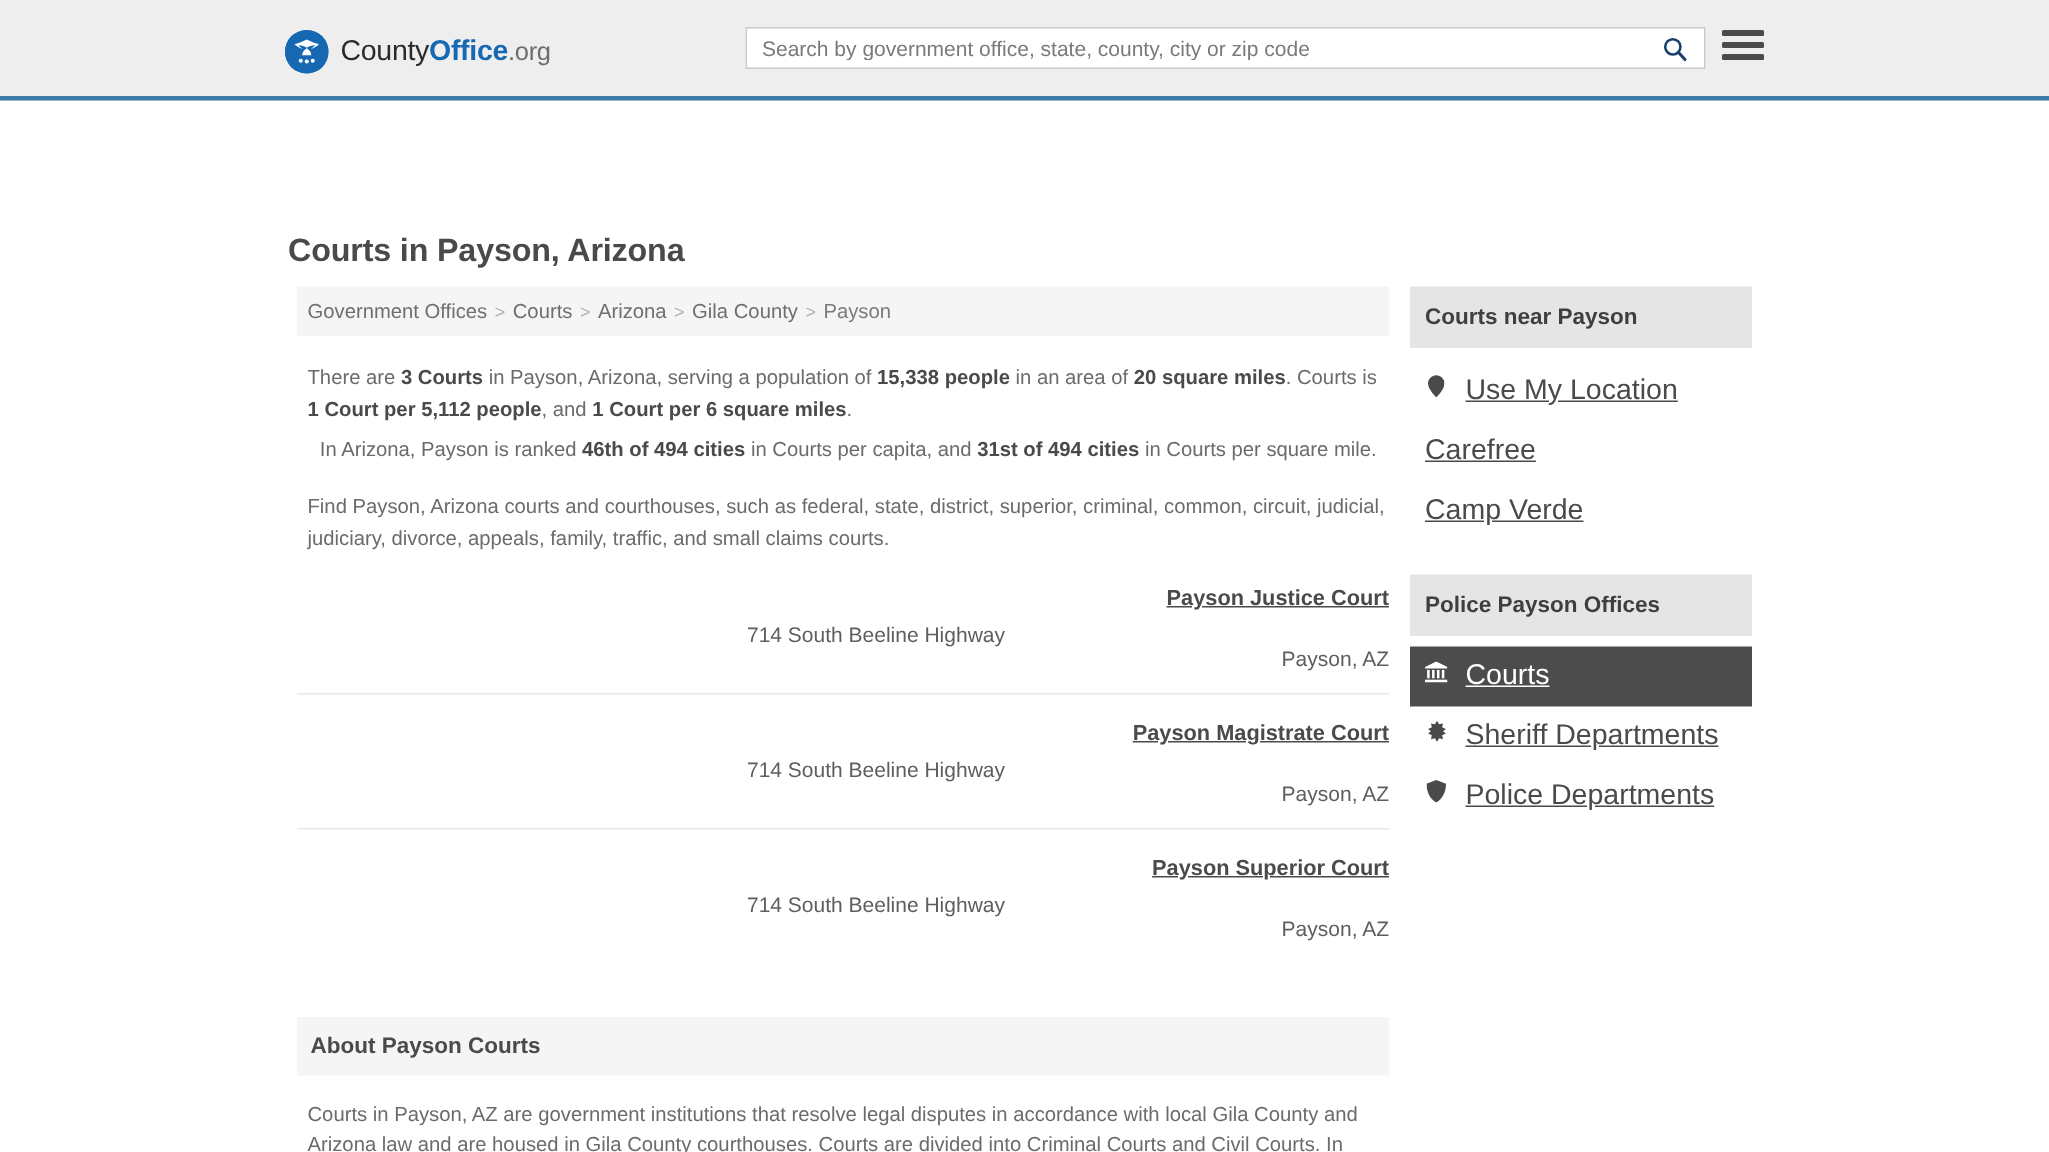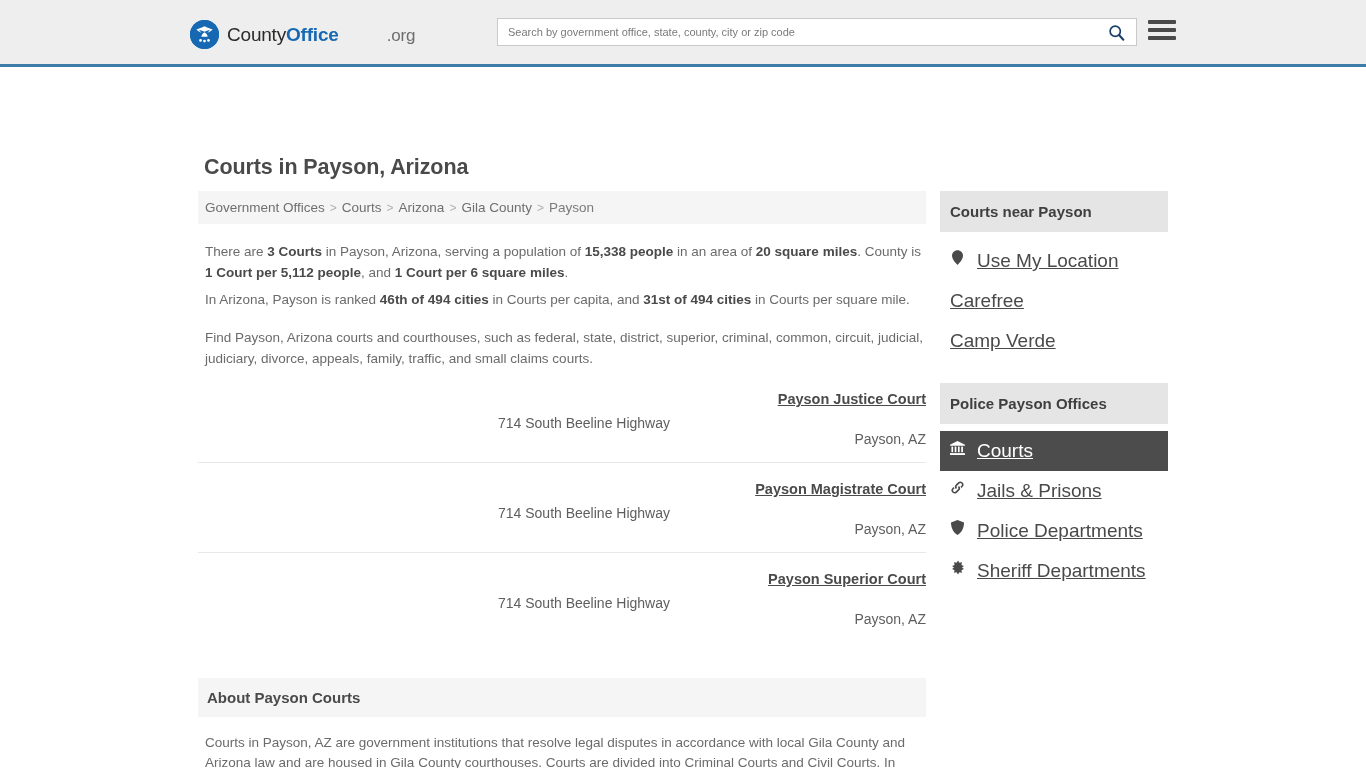--- a/index.html
+++ b/index.html
@@ -35,37 +35,37 @@
     display: block;
   }
   .brand-text {
     font-size: 19px;
     letter-spacing: -0.2px;
     white-space: nowrap;
     line-height: 1;
   }
   .brand-text .t1 { color: #2b2b2b; }
   .brand-text .t2 { color: #1668b3; font-weight: bold; }
-  .brand-text .t3 { color: #6d6d6d; font-size: 17px; margin-left: 48px; }
+  .brand-text .t3 { color: #6d6d6d; font-size: 17px; }
 
   .searchwrap {
     position: absolute;
     left: 497px; top: 18px;
     width: 640px; height: 28px;
     background: #ffffff;
     border: 1px solid #c9c9c9;
     display: flex; align-items: center;
   }
   .searchwrap input {
     flex: 1 1 auto;
     height: 26px;
     border: 0; outline: none;
     padding: 0 10px;
     font-family: "Liberation Sans", sans-serif;
-    font-size: 11px;
+    font-size: 14px;
     color: #555;
     background: transparent;
   }
   .searchwrap input::placeholder { color: #7a7a7a; }
   .search-btn {
     width: 40px; height: 26px;
     border: 0; background: transparent;
     display: flex; align-items: center; justify-content: center;
     cursor: pointer;
   }
@@ -79,21 +79,21 @@
   .hamburger span { display: block; height: 4px; background: #4a4a4a; border-radius: 1px; }
 
   
   .page {
     position: relative;
     width: 1366px;
     padding: 0;
   }
   .h1 {
     position: absolute;
-    left: 204px; top: 88px;
+    left: 192px; top: 88px;
     font-size: 21.5px;
     font-weight: bold;
     color: #4a4a4a;
     letter-spacing: -0.1px;
   }
 
   
   .main {
     position: absolute;
     left: 198px; top: 124px;
@@ -113,21 +113,21 @@
   .breadcrumb .sep { color: #b0b0b0; padding: 0 5px; font-size: 12px; }
   .breadcrumb .current { color: #7b7b7b; }
 
   .stats { margin-top: 17px; }
   .stats p {
     font-size: 13.5px;
     line-height: 21px;
     color: #6b6b6b;
     margin: 0 0 6px 7px;
   }
-  .stats p.second { margin-top: 0; }
+  .stats p.second { margin-top: 0; text-align: center; }
   .stats b { color: #4a4a4a; font-weight: bold; }
 
   .sec-head {
     background: #f5f5f5;
     padding: 11px 0 11px 9px;
     font-size: 15px;
     font-weight: bold;
     color: #4a4a4a;
   }
   .sec-head.list { margin-top: 21px; }
@@ -257,21 +257,21 @@
 
   <h1 class="h1">Courts in Payson, Arizona</h1>
 
   <div class="main">
 
     <div class="breadcrumb">
       <a href="#">Government Offices</a><span class="sep">&gt;</span><a href="#">Courts</a><span class="sep">&gt;</span><a href="#">Arizona</a><span class="sep">&gt;</span><a href="#">Gila County</a><span class="sep">&gt;</span><span class="current">Payson</span>
     </div>
 
     <div class="stats">
-      <p><span>There are </span><b>3 Courts</b><span> in Payson, Arizona, serving a population of </span><b>15,338 people</b><span> in an area of </span><b>20 square miles</b><span>. County is </span><b>1 Court per 5,112 people</b><span>, and </span><b>1 Court per 6 square miles</b><span>.</span></p>
+      <p><span>There are </span><b>3 Courts</b><span> in Payson, Arizona, serving a population of </span><b>15,338 people</b><span> in an area of </span><b>20 square miles</b><span>. Courts is </span><b>1 Court per 5,112 people</b><span>, and </span><b>1 Court per 6 square miles</b><span>.</span></p>
       <p class="second"><span>In Arizona, Payson is ranked </span><b>46th of 494 cities</b><span> in Courts per capita, and </span><b>31st of 494 cities</b><span> in Courts per square mile.</span></p>
     </div>
 
     <p class="lead">Find Payson, Arizona courts and courthouses, such as federal, state, district, superior, criminal, common, circuit, judicial, judiciary, divorce, appeals, family, traffic, and small claims courts.</p>
 
     <div class="court-list">
       <div class="court-row">
         <a class="court-name" href="#">Payson Justice Court</a>
         <div class="court-meta">
           <span class="court-addr">714 South Beeline Highway</span>
@@ -331,42 +331,33 @@
               <rect x="1.5" y="6" width="1.8" height="6"></rect>
               <rect x="5" y="6" width="1.8" height="6"></rect>
               <rect x="8.5" y="6" width="1.8" height="6"></rect>
               <rect x="12" y="6" width="1.8" height="6"></rect>
               <rect x="0" y="13" width="16" height="2"></rect>
             </svg>
         </span>
         <span class="lbl">Courts</span>
       </div>
 
+
       <div class="side-item">
         <span class="ico">
-          <svg width="15" height="15" viewBox="0 0 16 16">
-              <path d="M6.3 9.7a3.4 3.4 0 0 1 0-4.8l2.4-2.4a3.4 3.4 0 0 1 4.8 4.8l-1.2 1.2-1.2-1.2 1.2-1.2a1.7 1.7 0 0 0-2.4-2.4L7.5 6.1a1.7 1.7 0 0 0 0 2.4z"></path>
-              <path d="M9.7 6.3a3.4 3.4 0 0 1 0 4.8l-2.4 2.4a3.4 3.4 0 0 1-4.8-4.8l1.2-1.2 1.2 1.2-1.2 1.2a1.7 1.7 0 0 0 2.4 2.4l2.4-2.4a1.7 1.7 0 0 0 0-2.4z"></path>
+          <svg width="14" height="15" viewBox="0 0 16 16">
+              <path d="M8 0 L9.6 2.7 L12.6 2 L11.9 5 L14.8 6.2 L12.6 8 L14.8 9.8 L11.9 11 L12.6 14 L9.6 13.3 L8 16 L6.4 13.3 L3.4 14 L4.1 11 L1.2 9.8 L3.4 8 L1.2 6.2 L4.1 5 L3.4 2 L6.4 2.7 Z"></path>
             </svg>
         </span>
-        <span class="lbl">Jails &amp; Prisons</span>
+        <span class="lbl">Sheriff Departments</span>
       </div>
 
       <div class="side-item">
         <span class="ico">
           <svg width="13" height="15" viewBox="0 0 14 16">
               <path d="M7 0 L14 2.6 C14 9 11 14 7 16 C3 14 0 9 0 2.6 Z"></path>
             </svg>
         </span>
         <span class="lbl">Police Departments</span>
       </div>
-
-      <div class="side-item">
-        <span class="ico">
-          <svg width="14" height="15" viewBox="0 0 16 16">
-              <path d="M8 0 L9.6 2.7 L12.6 2 L11.9 5 L14.8 6.2 L12.6 8 L14.8 9.8 L11.9 11 L12.6 14 L9.6 13.3 L8 16 L6.4 13.3 L3.4 14 L4.1 11 L1.2 9.8 L3.4 8 L1.2 6.2 L4.1 5 L3.4 2 L6.4 2.7 Z"></path>
-            </svg>
-        </span>
-        <span class="lbl">Sheriff Departments</span>
-      </div>
     </div>
   </div>
 </div>
 
 </body></html>

